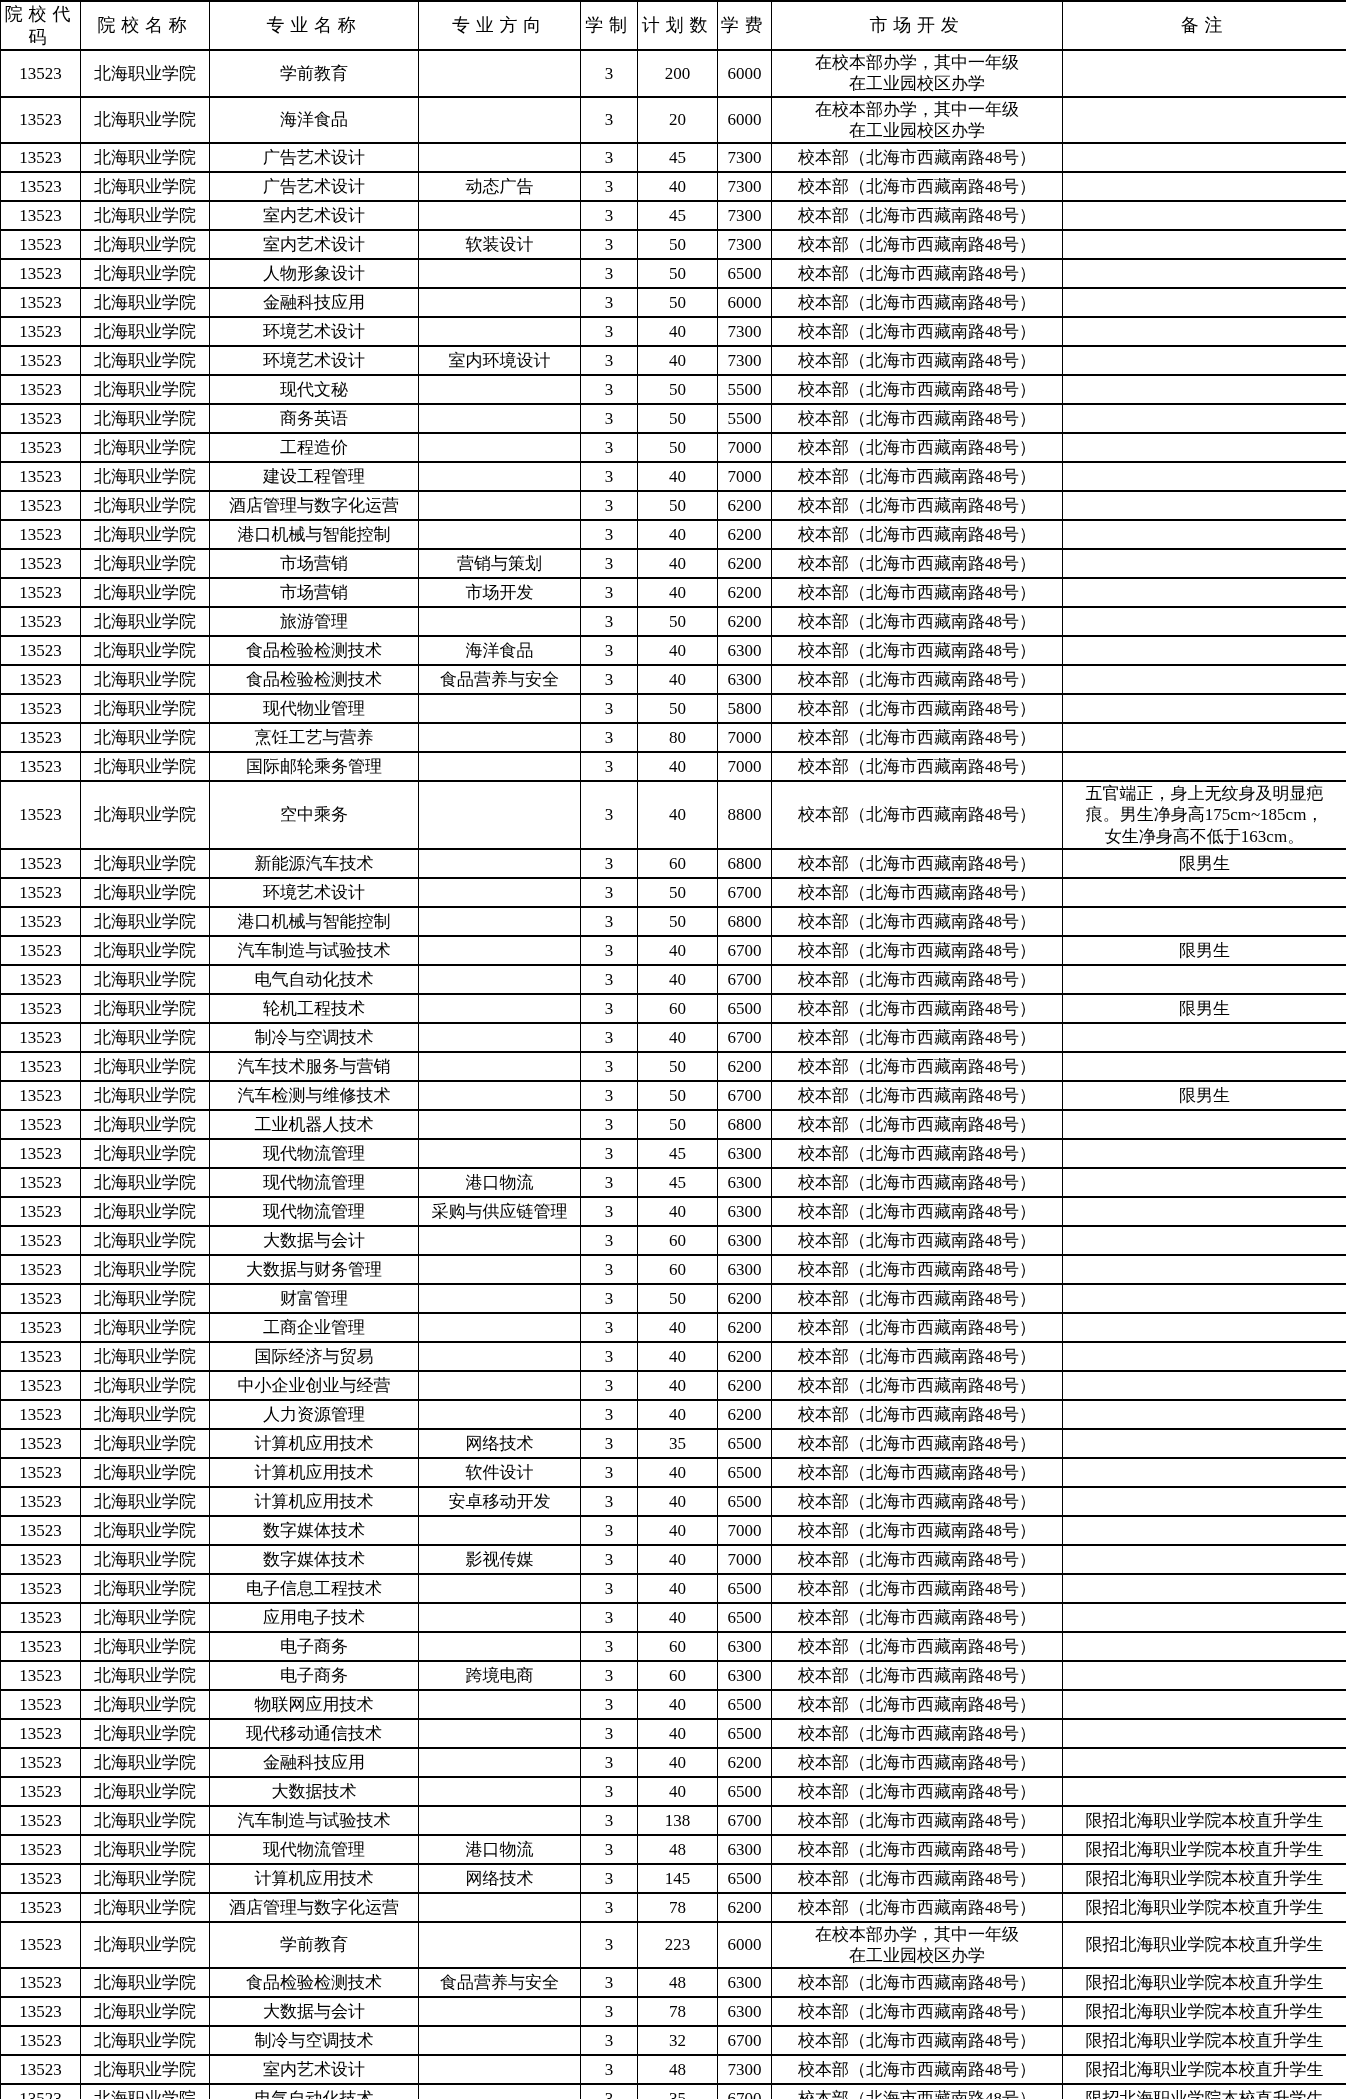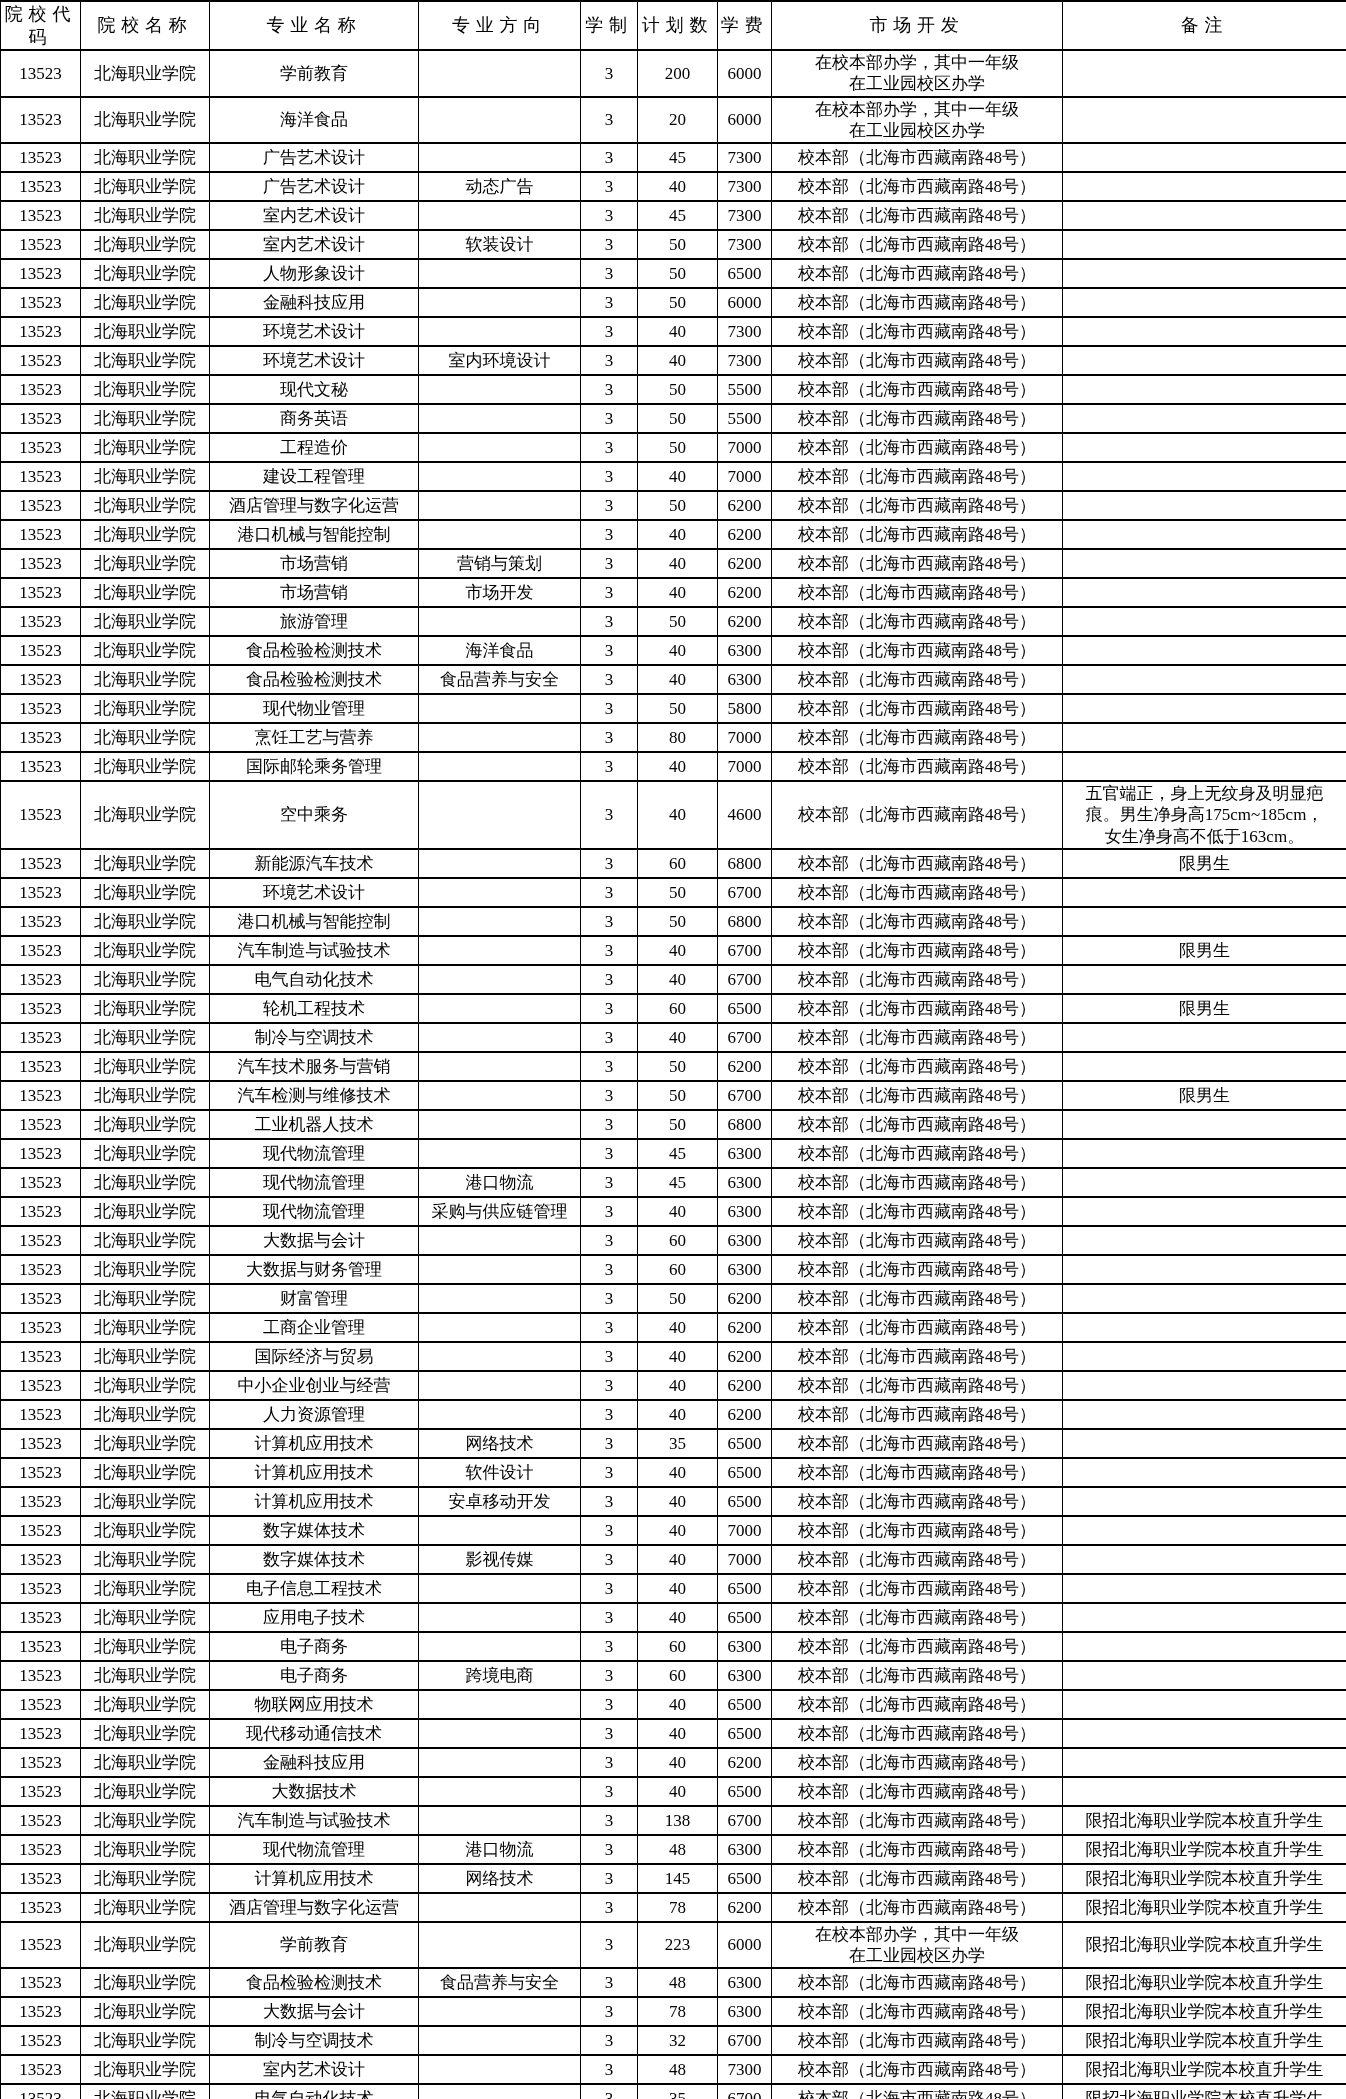--- a/index.html
+++ b/index.html
@@ -337,21 +337,21 @@
     <td class="col-location">校本部（北海市西藏南路48号）</td>
     <td class="col-note"></td>
   </tr>
         <tr>
     <td class="col-code">13523</td>
     <td class="col-school">北海职业学院</td>
     <td class="col-major">空中乘务</td>
     <td class="col-direction"></td>
     <td class="col-years">3</td>
     <td class="col-plan">40</td>
-    <td class="col-fee">4600</td>
+    <td class="col-fee">8800</td>
     <td class="col-location">校本部（北海市西藏南路48号）</td>
     <td class="col-note multiline">五官端正，身上无纹身及明显疤
 痕。男生净身高175cm~185cm，
 女生净身高不低于163cm。</td>
   </tr>
         <tr>
     <td class="col-code">13523</td>
     <td class="col-school">北海职业学院</td>
     <td class="col-major">新能源汽车技术</td>
     <td class="col-direction"></td>

